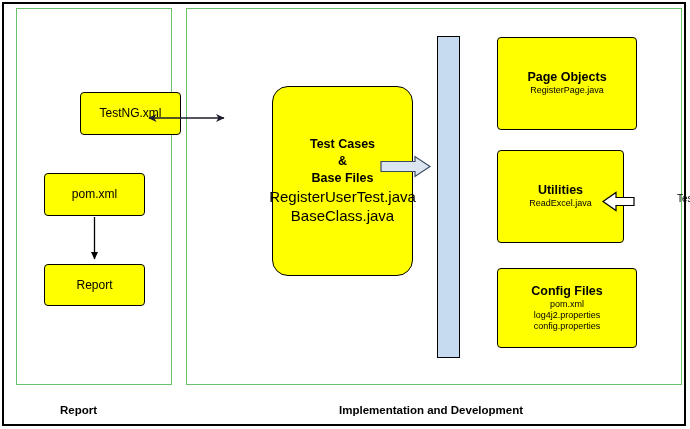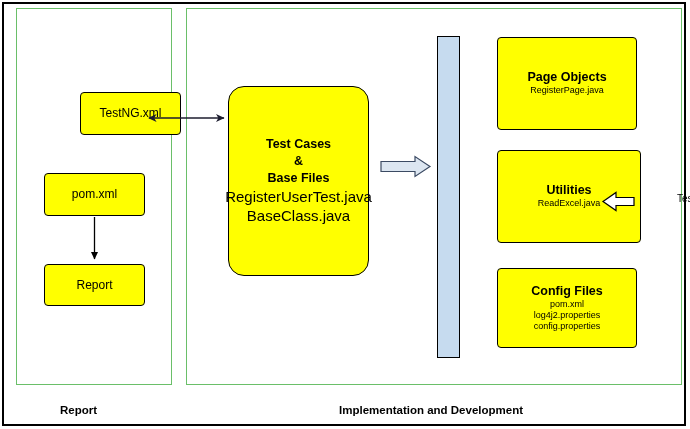--- a/index.html
+++ b/index.html
@@ -72,21 +72,21 @@
   }
   .node .subline {
     font-size: 9px;
     line-height: 1.25;
     font-weight: normal;
   }
   #node-testcases { border-radius: 16px; }
   #node-testcases .title { font-size: 12.5px; font-weight: bold; line-height: 1.35; }
   #node-testcases .subline { font-size: 15px; line-height: 1.3; }
   
-  .node.big { border-radius: 18px; }
+  .node.big { border-radius: 18px; margin-left: 44px; }
   
   #vertical-bar {
     position: absolute;
     left: 437px;
     top: 36px;
     width: 23px;
     height: 322px;
     background: #c6dbef;
     border: 1.5px solid #000000;
     box-sizing: border-box;
@@ -151,21 +151,21 @@
     <div class="subline">BaseClass.java</div>
   </div>
 
   <div id="vertical-bar"></div>
 
   <div class="node strong" id="node-page-objects" style="left:497px; top:37px; width:140px; height:93px;">
     <div class="title">Page Objects</div>
     <div class="subline">RegisterPage.java</div>
   </div>
 
-  <div class="node strong" id="node-utilities" style="left:497px; top:150px; width:144px; height:93px;text-align:center;">
+  <div class="node strong" id="node-utilities" style="left:497px; top:150px; width:127px; height:93px;text-align:center;">
     <div class="title">Utilities</div>
     <div class="subline">ReadExcel.java</div>
   </div>
 
   <div class="node strong" id="node-config-files" style="left:497px; top:268px; width:140px; height:80px;">
     <div class="title">Config Files</div>
     <div class="subline">pom.xml</div>
     <div class="subline">log4j2.properties</div>
     <div class="subline">config.properties</div>
   </div>

